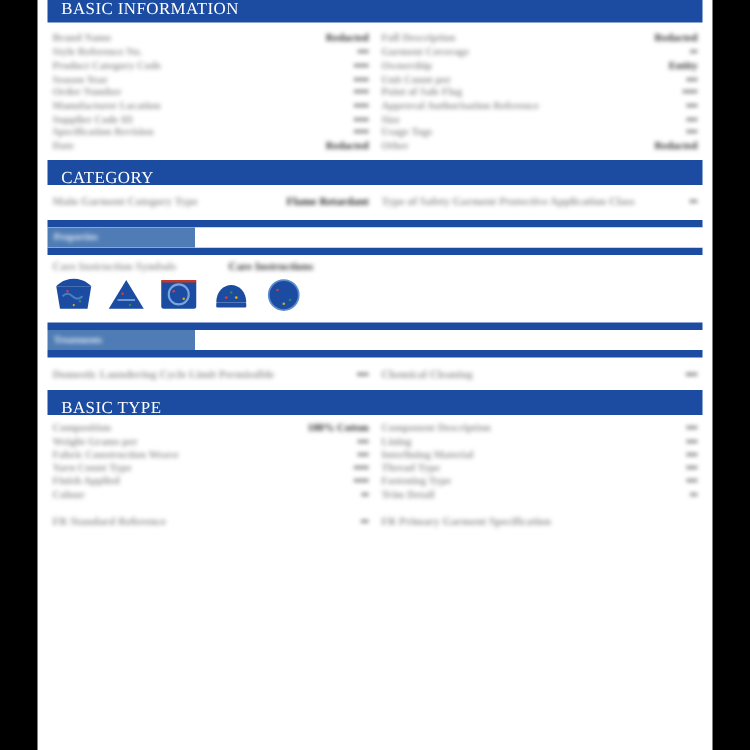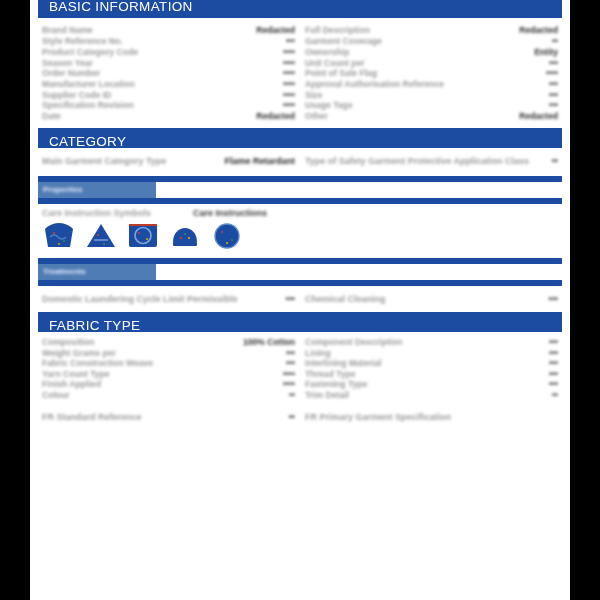--- a/index.html
+++ b/index.html
@@ -11,20 +11,21 @@
     overflow: hidden;
     background: #000000;
     font-family: "Liberation Sans", sans-serif;
   }
 
   #page {
     position: relative;
     width: 600px;
     height: 600px;
     background: #000000;
+    font-family: Liberation Serif, serif;
   }
 
   
   .sheet {
     position: absolute;
     left: 30px;
     top: 0px;
     width: 540px;
     height: 600px;
     background: #ffffff;
@@ -358,21 +359,21 @@
           </div>
         </div>
         <div class="col">
           <div class="row">
             <span class="lbl">Chemical Cleaning</span>
             <span class="val dark">•••</span>
           </div>
         </div>
       </div>
 
-      <div class="section-header">FABRIC TYPE</div>
+      <div class="section-header">BASIC TYPE</div>
 
       <div class="rows tight">
         <div class="col">
           <div class="row">
             <span class="lbl">Composition</span>
             <span class="val">100% Cotton</span>
           </div>
           <div class="row">
             <span class="lbl">Weight Grams per</span>
             <span class="val">•••</span>

